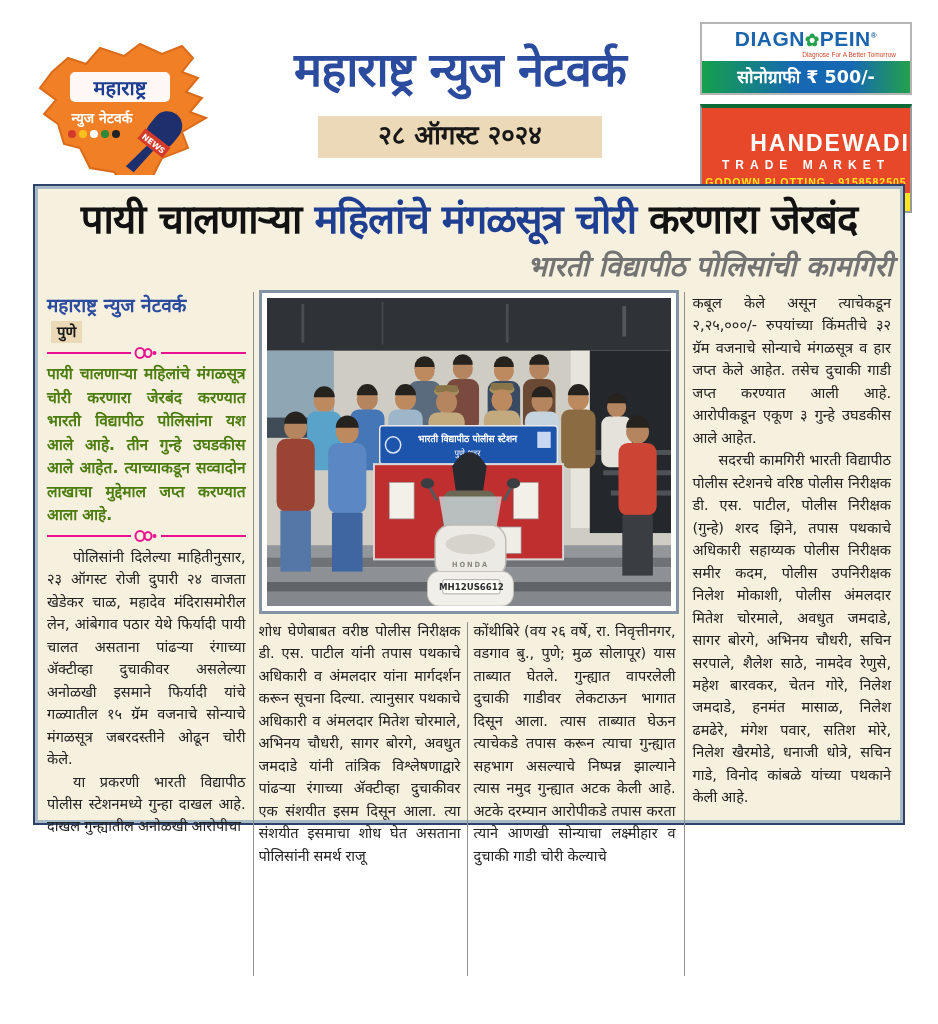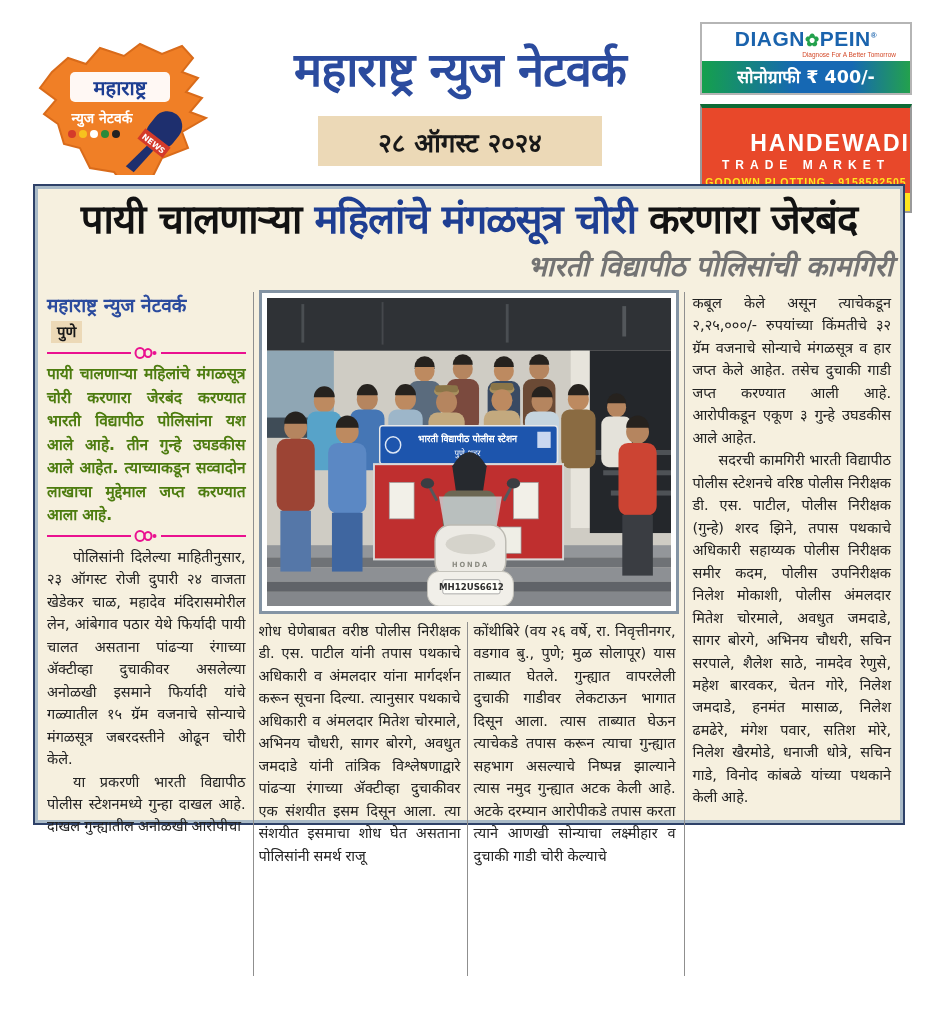--- a/index.html
+++ b/index.html
@@ -5,21 +5,21 @@
   * { margin:0; padding:0; box-sizing:border-box; }
   html,body { width:938px; background:#ffffff; }
   body { height:1024px; position:relative; font-family:"DejaVu Sans", sans-serif; overflow:hidden; }
 
   
   .masthead { position:absolute; left:0; top:0; width:938px; height:182px; background:#fff; }
   .logo { position:absolute; left:30px; top:20px; width:190px; height:155px; }
   .m-title { position:absolute; left:210px; top:36px; width:500px; text-align:center;
              font-size:47px; font-weight:bold; color:#2b4b9e; letter-spacing:-1px; }
   .m-date { position:absolute; left:318px; top:116px; width:284px; background:#ecd9b7;
-            text-align:center; font-size:26px; font-weight:bold; color:#181818; padding:8px 0 6px; }
+            text-align:center; font-size:26px; font-weight:bold; color:#181818; padding:0 0 6px; }
 
   
   .ads { position:absolute; right:26px; top:22px; width:212px; }
   .ad1 { border:2px solid #b5b5b5; background:#fff; }
   .ad1-top { padding:3px 4px 1px; text-align:center; }
   .ad1-brand { font-family:"Liberation Sans", sans-serif; font-weight:bold; font-size:21px; color:#1a63ad; letter-spacing:.5px;margin-top:36px;}
   .ad1-brand .o { color:#23a14d; font-size:17px; }
   .ad1-brand sup { font-size:8px; }
   .ad1-tag { font-family:"Liberation Sans", sans-serif; font-size:6.5px; color:#d44a2a; text-align:right; padding:0 10px 2px; }
   .ad1-band { background:linear-gradient(90deg,#15a04c 0%,#1668b3 45%,#1668b3 72%,#23a14d 100%);
@@ -88,21 +88,21 @@
 
   <div class="m-title">महाराष्ट्र न्युज नेटवर्क</div>
   <div class="m-date">२८ ऑगस्ट २०२४</div>
 
   <div class="ads">
     <div class="ad1">
       <div class="ad1-top">
         <span class="ad1-brand"><span>DIAGN</span><span class="o">✿</span><span>PEIN</span><sup>®</sup></span>
         <div class="ad1-tag">Diagnose For A Better Tomorrow</div>
       </div>
-      <div class="ad1-band">सोनोग्राफी ₹ 400/-</div>
+      <div class="ad1-band">सोनोग्राफी ₹ 500/-</div>
     </div>
     <div class="ad2">
       <div class="ad2-h1">HANDEWADI</div>
       <div class="ad2-h2">TRADE MARKET</div>
       <div class="ad2-line">GODOWN PLOTTING - 9158582505</div>
       <div class="ad2-foot">A PROJECT BY SANTOSH GROUP</div>
     </div>
   </div>
 </div>
 

